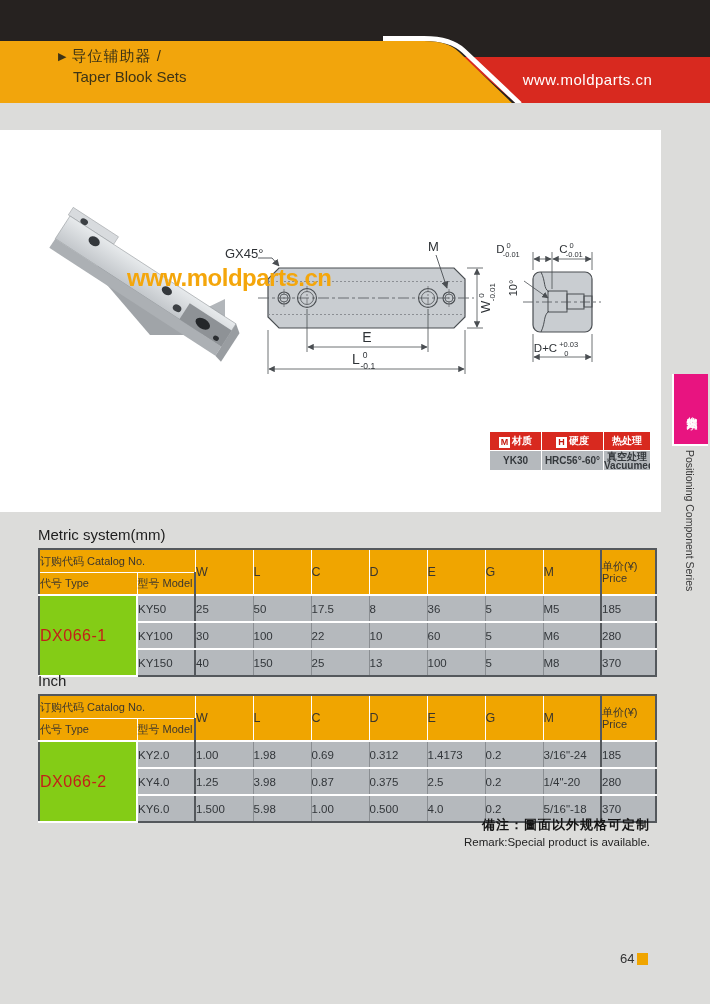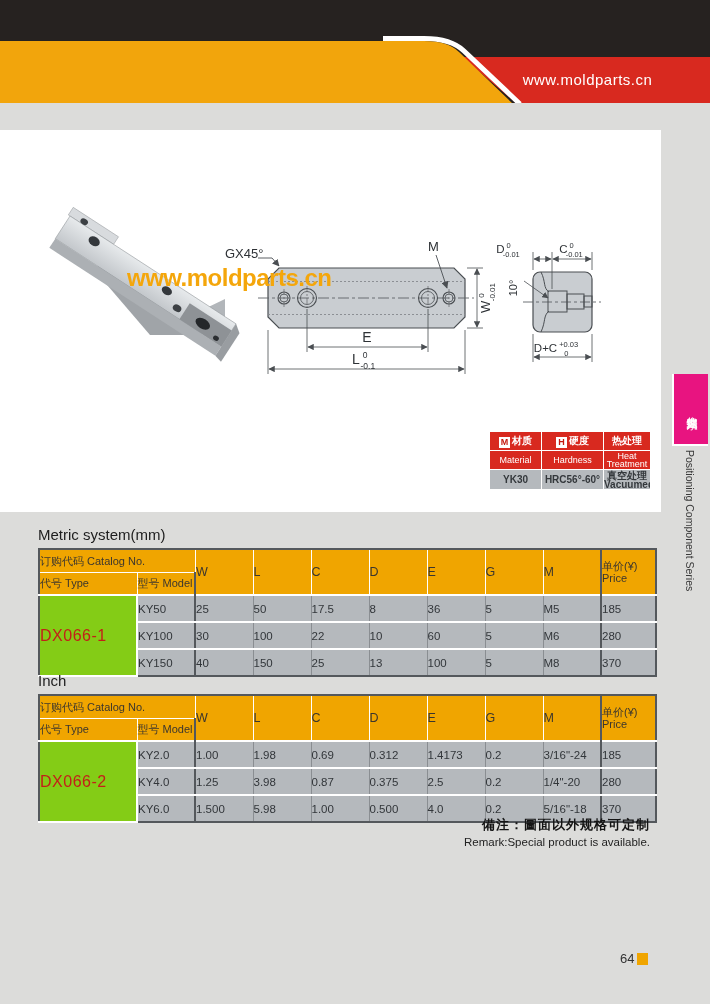--- a/index.html
+++ b/index.html
@@ -57,20 +57,24 @@
 <body>
 
 <div id="page">
 
   <svg id="header-svg" width="710" height="103">
     <rect x="0" y="0" width="710" height="103" fill="#262220"></rect>
     <polygon points="462,57 710,57 710,103 516,103" fill="#D8291F"></polygon>
     <path d="M 383,38.5 L 424,38.5 Q 451,38.5 464,51 L 520,104" stroke="#FFFFFF" stroke-width="5" fill="none"></path>
     <path d="M 0,41 L 424,41 Q 448,41 459,52 L 512,103 L 0,103 Z" fill="#F2A50C"></path>
   </svg>
+  <div id="header-title">
+    <div class="zh"><span class="bullet">▶</span><span>导位辅助器 /</span></div>
+    <div class="en">Taper Blook Sets</div>
+  </div>
   <div id="site-url">www.moldparts.cn</div>
 
   <div id="draw-panel">
     <svg id="draw-svg" width="661" height="382" viewBox="0 130 661 382">
       <defs>
         <marker id="arr" viewBox="0 0 10 10" refX="9" refY="5" markerWidth="8" markerHeight="8" orient="auto-start-reverse">
           <path d="M0,0 L10,5 L0,10 z" fill="#4A4E52"></path>
         </marker>
         <linearGradient id="metal" x1="0" y1="0" x2="0" y2="1">
           <stop offset="0" stop-color="#E7EAEC"></stop>
@@ -192,28 +196,20 @@
       <colgroup>
           <col style="width:52px">
           <col style="width:62px">
           <col style="width:47px">
         </colgroup>
       <tbody>
           <tr class="r1">
         <td><span class="mh-box">M</span><span>材质</span></td>
         <td><span class="mh-box">H</span><span>硬度</span></td>
         <td>热处理</td>
-      </tr>
-      <tr class="r2">
-        <td>Material</td>
-        <td>Hardness</td>
-        <td>
-              <div>Heat</div>
-              <div>Treatment</div>
-            </td>
       </tr>
       <tr class="r3">
         <td>YK30</td>
         <td>HRC56°-60°</td>
         <td>
               <div>真空处理</div>
               <div>Vacuumed</div>
             </td>
       </tr>
     </tbody>

